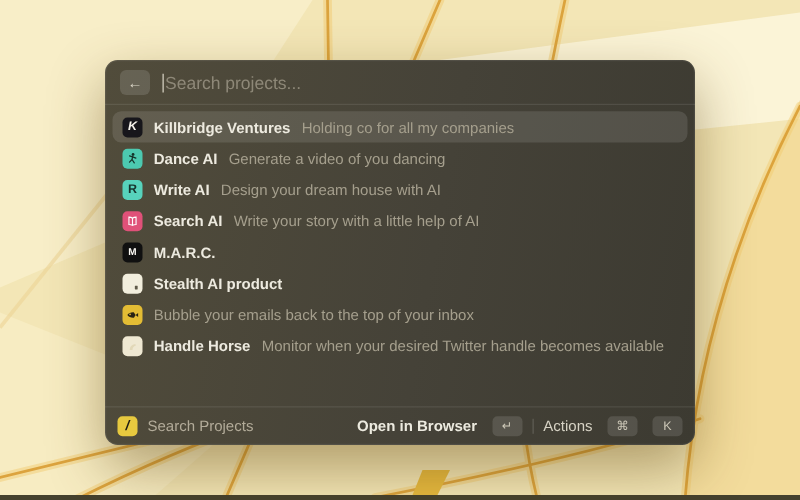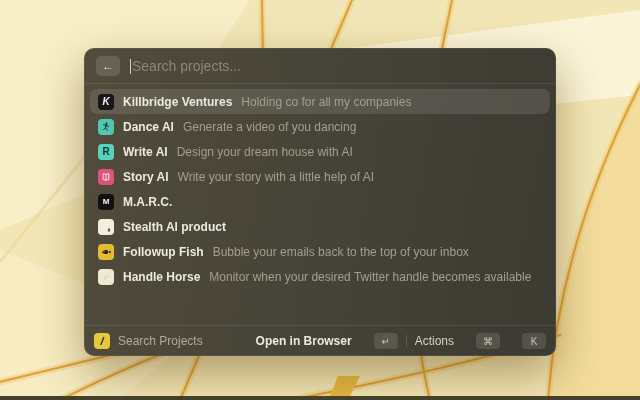--- a/index.html
+++ b/index.html
@@ -52,21 +52,21 @@
     border-top:1px solid rgba(255,255,255,.09);
   }
   .f-icon{
     width:16px;height:16px;border-radius:4px;background:#e7c93f;color:#1c1a12;
     font-weight:800;font-style:italic;font-size:11px;flex:none;
     display:flex;align-items:center;justify-content:center;
   }
   .f-label{font-size:12px;color:#b2ab99;}
   .spacer{flex:1;}
   .f-action{
-    display:flex;align-items:center;gap:22px;background:none;border:none;
+    display:flex;align-items:center;gap:12px;background:none;border:none;
     color:#eae7db;font-size:12px;cursor:pointer;padding:0;
     font-family:"Liberation Sans", sans-serif;
   }
   .f-action .act-label{font-weight:700;color:#eceadf;}
   .f-action .act-label.normal{font-weight:400;color:#d6d2c4;}
   .key{
     min-width:18px;height:16px;padding:0 3px;border-radius:4px;
     background:rgba(255,255,255,.12);color:#cdc8b8;font-size:10px;font-weight:400;
     display:flex;align-items:center;justify-content:center;
   }
@@ -147,21 +147,21 @@
       <span class="desc">Design your dream house with AI</span>
     </div>
 
     <div class="row">
       <span class="app-icon" style="background:#e05179">
         <svg width="12" height="12" viewBox="0 0 16 16">
           <path d="M8 4.8 C7 3.9 5.8 3.6 4.2 3.6 L4.2 11.4 C5.8 11.4 7 11.7 8 12.4 C9 11.7 10.2 11.4 11.8 11.4 L11.8 3.6 C10.2 3.6 9 3.9 8 4.8 Z" fill="none" stroke="#ffffff" stroke-width="1.2"></path>
           <path d="M8 4.8 V12.2" stroke="#ffffff" stroke-width="1.2"></path>
         </svg>
       </span>
-      <span class="title">Story AI</span>
+      <span class="title">Search AI</span>
       <span class="desc">Write your story with a little help of AI</span>
     </div>
 
     <div class="row">
       <span class="app-icon" style="background:#101010;color:#fbf9f4;font-size:8px">
           <span>M</span>
         </span>
       <span class="title">M.A.R.C.</span>
     </div>
 
@@ -175,21 +175,20 @@
     </div>
 
     <div class="row">
       <span class="app-icon" style="background:#e3bc34">
         <svg width="12" height="12" viewBox="0 0 16 16">
           <path d="M2.5 8 C4 5.8 6.5 5 9.5 5.2 L11.3 8 L9.5 10.8 C6.5 11 4 10.2 2.5 8 Z" fill="#272214"></path>
           <path d="M11.3 8 L14 5.9 L14 10.1 Z" fill="#272214"></path>
           <circle cx="5.4" cy="7.3" r="0.9" fill="#e3bc34"></circle>
         </svg>
       </span>
-      <span class="title">Followup Fish</span>
       <span class="desc">Bubble your emails back to the top of your inbox</span>
     </div>
 
     <div class="row">
       <span class="app-icon" style="background:#efe8d2">
         <svg width="12" height="12" viewBox="0 0 16 16">
           <path d="M5 12 C5 8.5 7 6.3 11 5.6 L11.6 7.2 C9 8.2 8 9.7 8 12 Z" fill="#e2d8b8"></path>
         </svg>
       </span>
       <span class="title">Handle Horse</span>

